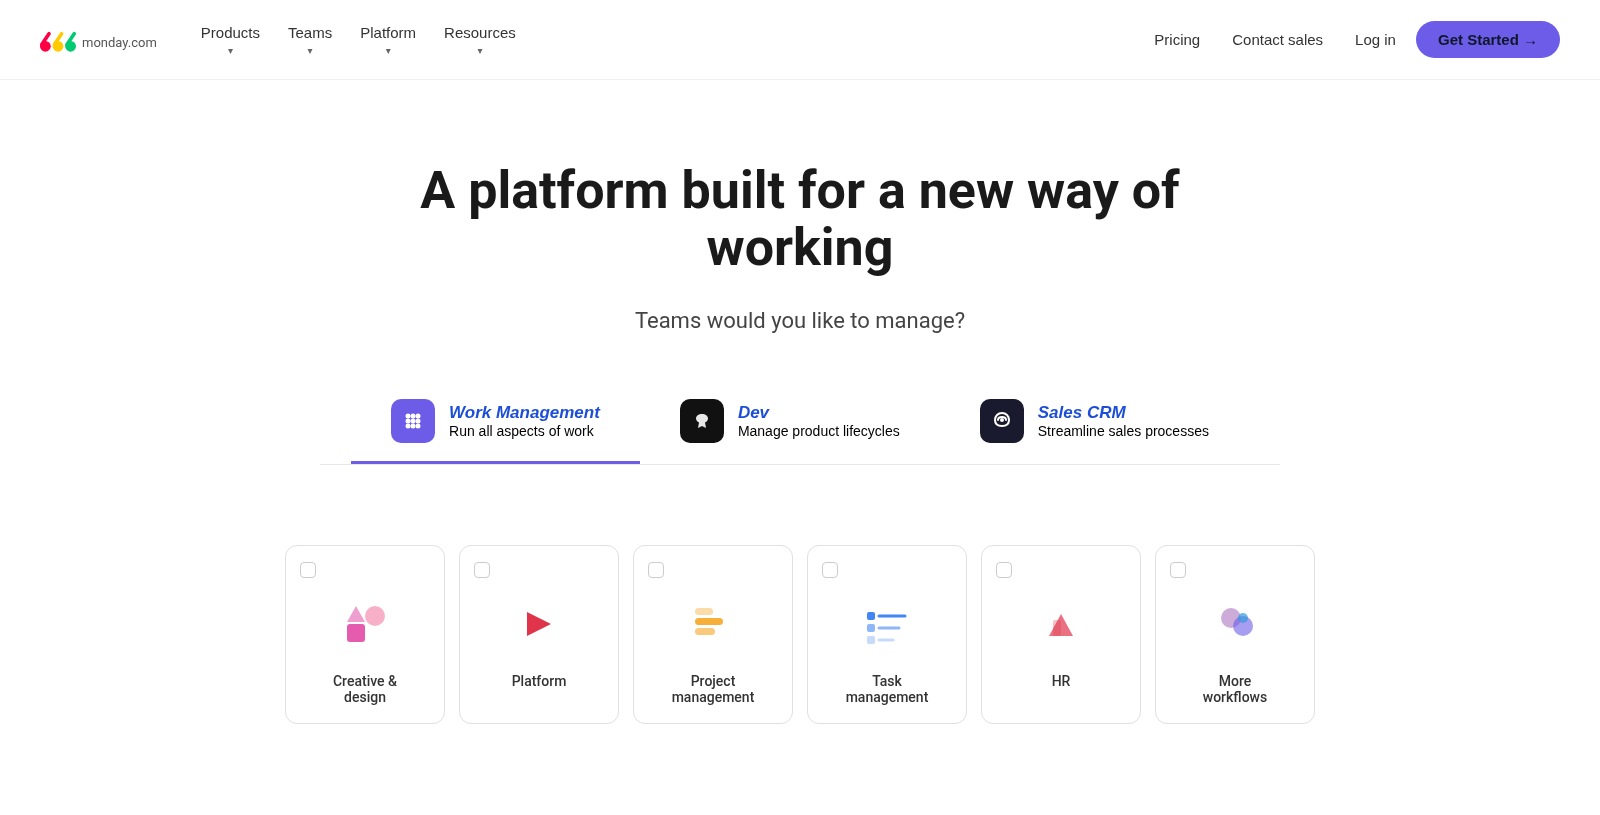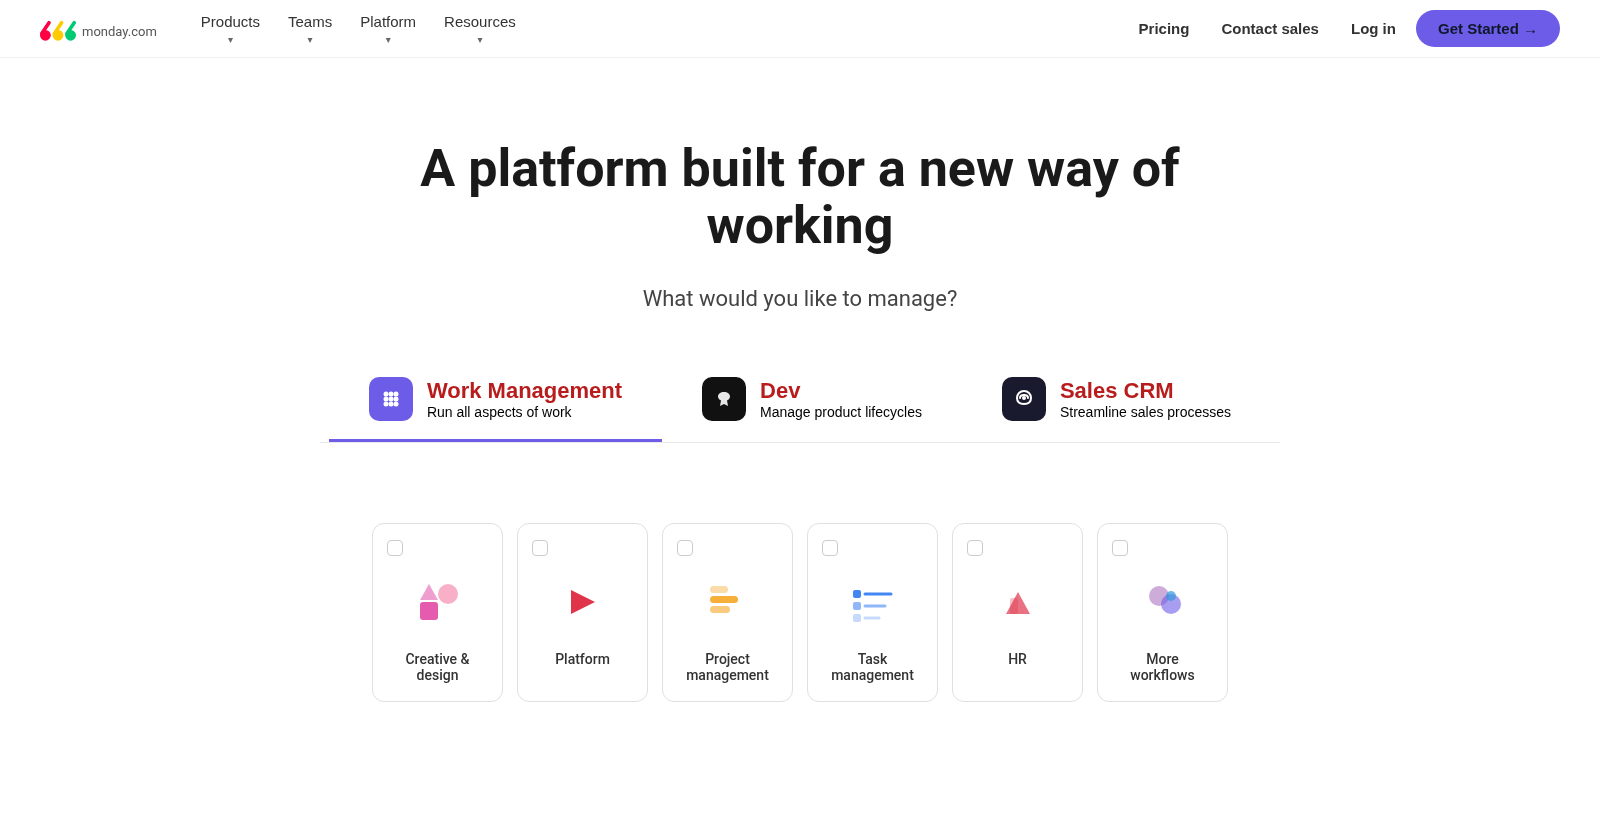--- a/index.html
+++ b/index.html
@@ -1,38 +1,38 @@
 <!DOCTYPE html>
 <html><head>
   <meta charset="utf-8">
   <style>
     * { margin: 0; padding: 0; box-sizing: border-box; }
     body { font-family: -apple-system, BlinkMacSystemFont, 'Segoe UI', Roboto, sans-serif; background: #fff; color: #333; overflow-x: hidden; }
 
     
     nav {
       display: flex; align-items: center; justify-content: space-between;
-      padding: 0 40px; height: 58px; border-bottom: 1px solid #f0f0f0;
+      padding: 0 40px; height: 80px; border-bottom: 1px solid #f0f0f0;
       position: sticky; top: 0; background: #fff; z-index: 100;
     }
     .nav-left { display: flex; align-items: center; gap: 32px; }
     .logo { display: flex; align-items: center; gap: 6px; text-decoration: none; }
     .logo-icon { width: 36px; height: 24px; }
     .logo-text { font-size: 22px; font-weight: 700; color: #1f1f1f; }
     .logo-text span { font-size: 13px; font-weight: 400; color: #555; }
     .nav-links { display: flex; align-items: center; gap: 4px; }
     .nav-link {
       display: flex; align-items: center; gap: 4px;
       padding: 8px 12px; border-radius: 8px; cursor: pointer;
       font-size: 15px; font-weight: 500; color: #333; text-decoration: none;
       border: none; background: none; flex-direction: column;
     }
     .chevron { font-size: 10px; color: #666; }
     .nav-right { display: flex; align-items: center; gap: 8px; }
-    .nav-right-link { font-size: 15px; color: #333; padding: 8px 12px; cursor: pointer; border: none; background: none; font-weight: 700; }
+    .nav-right-link { font-size: 15px; color: #333; padding: 8px 12px; cursor: pointer; border: none; background: none; font-weight: 400; }
     .btn-get-started {
       background: #6c5ce7; color: #0f172a; border: none; border-radius: 40px;
       padding: 10px 22px; font-size: 15px; font-weight: 600; cursor: pointer;
       display: flex; align-items: center; gap: 8px;
     }
 
     
     .hero { text-align: center; padding: 80px 40px 40px; }
     .hero-title { font-size: 52px; font-weight: 700; line-height: 1.1; color: #1a1a1a; max-width: 900px; margin: 2px auto 32px; }
     .hero-subtitle { font-size: 22px; color: #444; margin-bottom: 48px; }
@@ -46,32 +46,32 @@
     }
     .tab.active { border-bottom: 3px solid #6c5ce7; }
     .tab-icon {
       width: 44px; height: 44px; border-radius: 10px;
       display: flex; align-items: center; justify-content: center; font-size: 22px;
     }
     .tab-icon.purple { background: #6c5ce7; }
     .tab-icon.dark { background: #1a1a2e; }
     .tab-icon.darker { background: #111; }
     .tab-text { text-align: left; }
-    .tab-title { font-size: 22px; font-weight: 700; color: #b91c1c; }
+    .tab-title { font-size: 17px; font-weight: 700; color: #1d4ed8; font-style: italic; }
     .tab-desc { font-size: 14px; color: #000000; }
     .tab-divider { width: 100%; max-width: 960px; margin: 0 auto; height: 1px; background: #e8e8e8; }
 
     
     .workflow-section { padding: 40px 60px 60px; }
     .workflow-grid {
       display: flex; gap: 14px; justify-content: center; flex-wrap: wrap;
     }
     .workflow-card {
       border: 1.5px solid #e0e0e0; border-radius: 12px;
-      padding: 16px 14px 18px; width: 131px; cursor: pointer;
+      padding: 16px 14px 18px; width: 160px; cursor: pointer;
       display: flex; flex-direction: column; align-items: flex-start;
       position: relative; transition: box-shadow 0.2s;
     }
     .workflow-checkbox {
       width: 16px; height: 16px; border: 1.5px solid #ccc; border-radius: 4px;
       margin-bottom: 20px; flex-shrink: 0;
     }
     .workflow-icon { font-size: 36px; margin-bottom: 14px; width: 100%; text-align: center; }
     .workflow-label { font-size: 14px; font-weight: 500; color: #333; text-align: center; width: 100%; }
 
@@ -119,21 +119,21 @@
   <div class="nav-right">
     <button class="nav-right-link">Pricing</button>
     <button class="nav-right-link">Contact sales</button>
     <button class="nav-right-link">Log in</button>
     <button class="btn-get-started">Get Started →</button>
   </div>
 </nav>
 
 <section class="hero">
   <h1 class="hero-title">A platform built for a new way of working</h1>
-  <p class="hero-subtitle">What would you like to manage?</p>
+  <p class="hero-subtitle">Teams would you like to manage?</p>
 
   <div class="tabs">
     <button class="tab active">
       <div class="tab-icon purple">
         <svg width="24" height="24" viewBox="0 0 24 24" fill="none" xmlns="http://www.w3.org/2000/svg">
           <circle cx="7" cy="7" r="2.5" fill="white"></circle>
           <circle cx="12" cy="7" r="2.5" fill="white"></circle>
           <circle cx="17" cy="7" r="2.5" fill="white"></circle>
           <circle cx="7" cy="12" r="2.5" fill="white"></circle>
           <circle cx="12" cy="12" r="2.5" fill="white"></circle>

